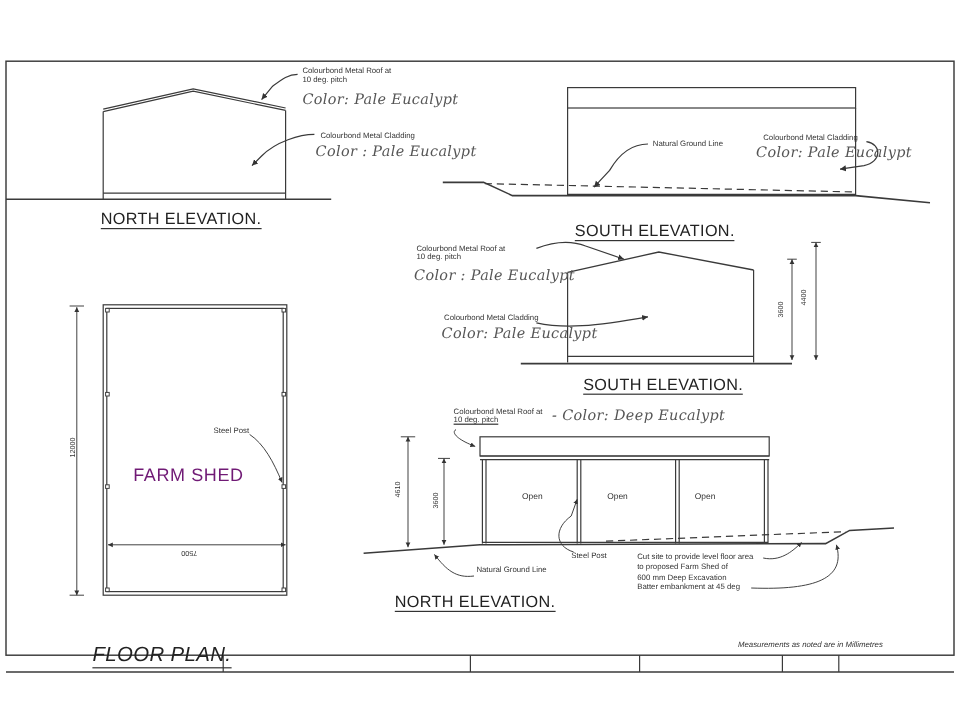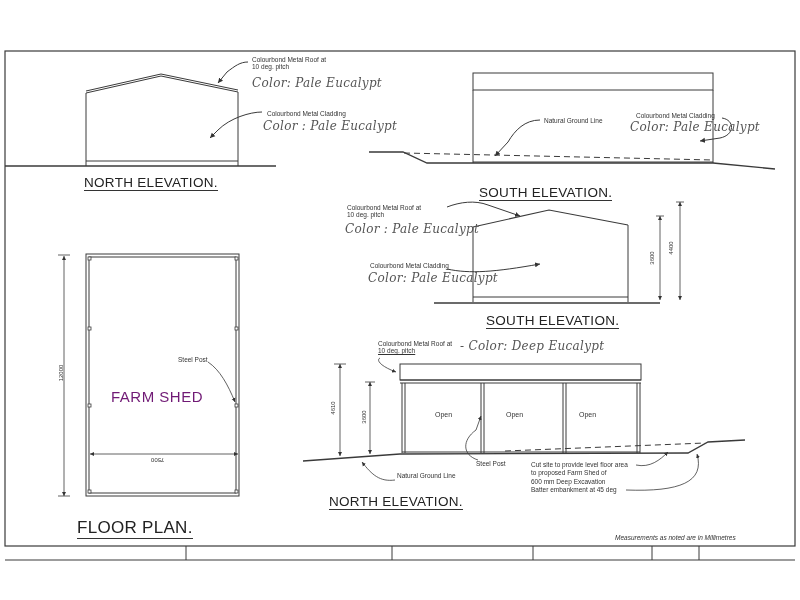--- a/index.html
+++ b/index.html
@@ -142,21 +142,21 @@
   <div class="lbl" style="left:370px;top:262px;">Colourbond Metal Cladding</div>
   <div class="hand" style="left:368px;top:271px;">Color: Pale Eucalypt</div>
   <div class="dim v" style="left:645px;top:255px;">3600</div>
   <div class="dim v" style="left:664px;top:245px;">4400</div>
   <div class="title" style="left:486px;top:313px;">SOUTH ELEVATION.</div>
 
   <div class="room" style="left:111px;top:388px;">FARM SHED</div>
   <div class="lbl" style="left:178px;top:356px;">Steel Post</div>
   <div class="dim v" style="left:53px;top:370px;">12000</div>
   <div class="dim flip" style="left:151px;top:457px;">7500</div>
-  <div class="title big" style="left:77px;top:518px;">FLOOR PLAN.</div>
+  <div class="title big" style="left:77px;top:536px;font-style:italic;">FLOOR PLAN.</div>
 
   <div class="lbl" style="left:378px;top:340px;">
     <span>Colourbond Metal Roof at</span><br>
     <span style="text-decoration:underline;">10 deg. pitch</span>
   </div>
   <div class="hand" style="left:460px;top:339px;">- Color: Deep Eucalypt</div>
   <div class="open" style="left:435px;top:411px;">Open</div>
   <div class="open" style="left:506px;top:411px;">Open</div>
   <div class="open" style="left:579px;top:411px;">Open</div>
   <div class="lbl" style="left:476px;top:460px;">Steel Post</div>

